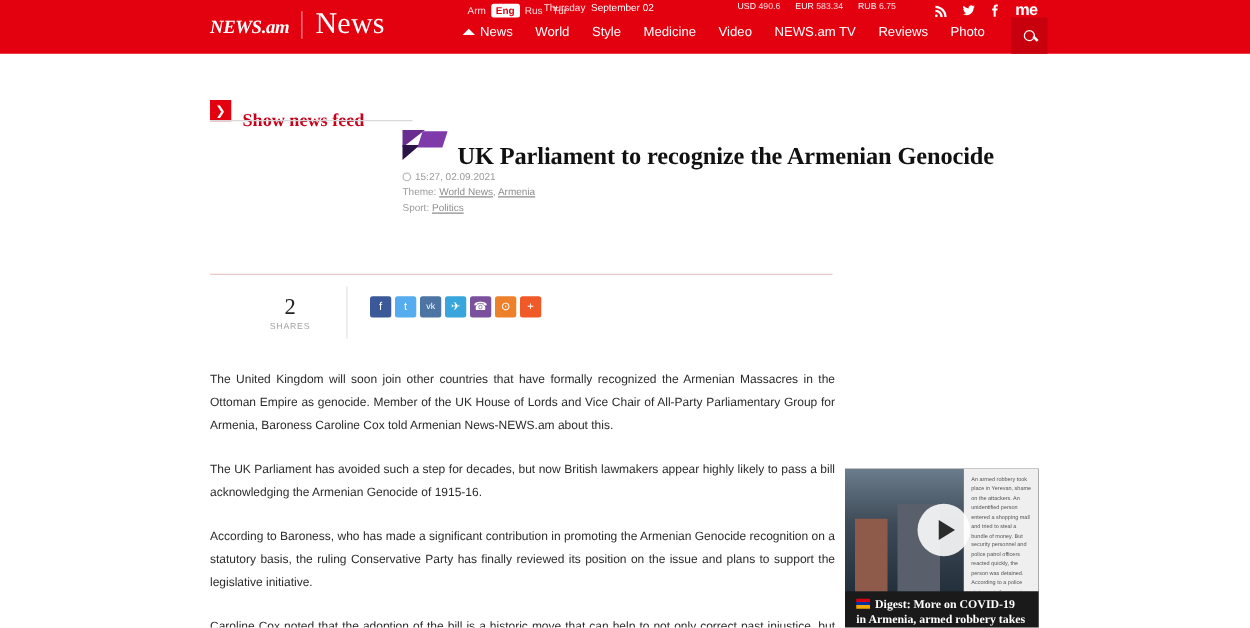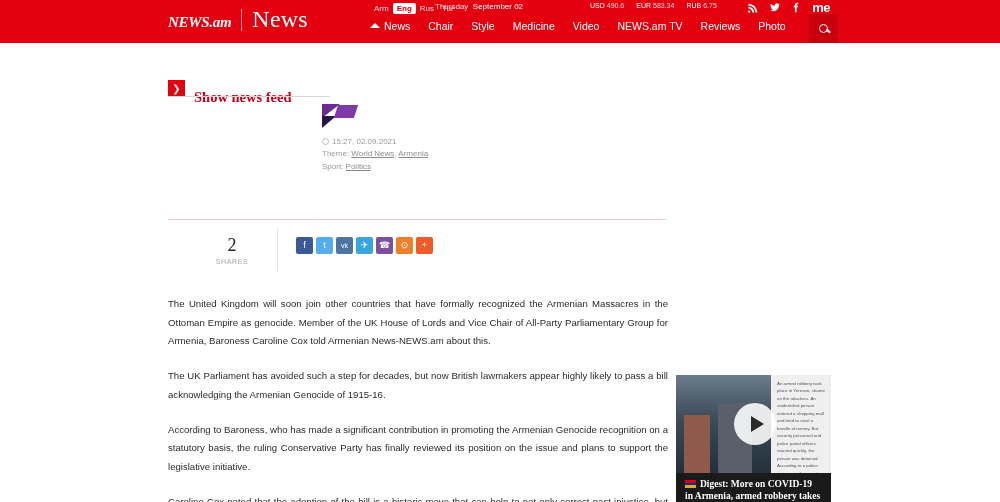--- a/index.html
+++ b/index.html
@@ -89,21 +89,21 @@
     gap: 12px;
     white-space: nowrap;
   }
   .rates i { font-style: normal; color: #ffffff; }
 
   .social-top {
     position: absolute;
     right: 170px;
     top: 0px;
     display: flex;
-    align-items: center;
+    align-items: flex-end;
     gap: 9px;
   }
   .soc-ico {
     width: 13px; height: 13px;
     display: inline-flex;
     align-items: center;
     justify-content: center;
     color: #ffffff;
     font-size: 10px;
   }
@@ -461,21 +461,21 @@
         </svg>
     </span>
     <span class="me-logo">me</span>
   </div>
 
   <div class="navrow">
     <a>
         <span class="home-ico"></span>
         <span>News</span>
       </a>
-    <a>Chair</a>
+    <a>World</a>
     <a>Style</a>
     <a>Medicine</a>
     <a>Video</a>
     <a>NEWS.am TV</a>
     <a>Reviews</a>
     <a>Photo</a>
   </div>
 
   <div class="search-box">
     <span class="search-glyph"></span>
@@ -489,20 +489,21 @@
     <span class="txt">Show news feed</span>
   </div>
   <div class="shownews-rule"></div>
 
   <div class="headline-wrap">
     <span class="flag-ico">
       <span class="f1"></span>
         <span class="f2"></span>
         <span class="f3"></span>
     </span>
+    <h1 class="headline">UK Parliament to recognize the Armenian Genocide</h1>
   </div>
 
   <div class="meta">
     <div>
       <span class="clock"></span><span>15:27, 02.09.2021</span>
     </div>
     <div>
       <span>Theme:</span>
       <a href="#">World News</a>,
       <a href="#">Armenia</a>

